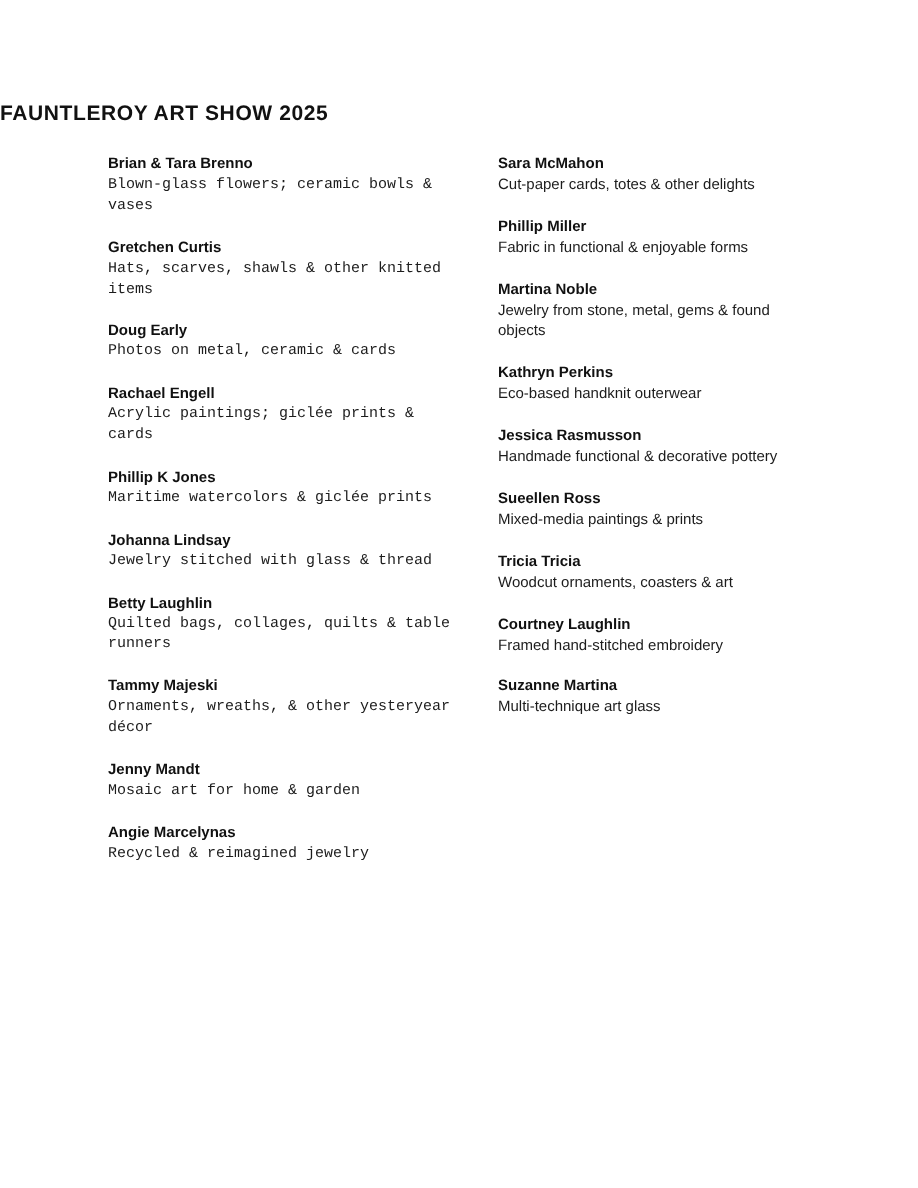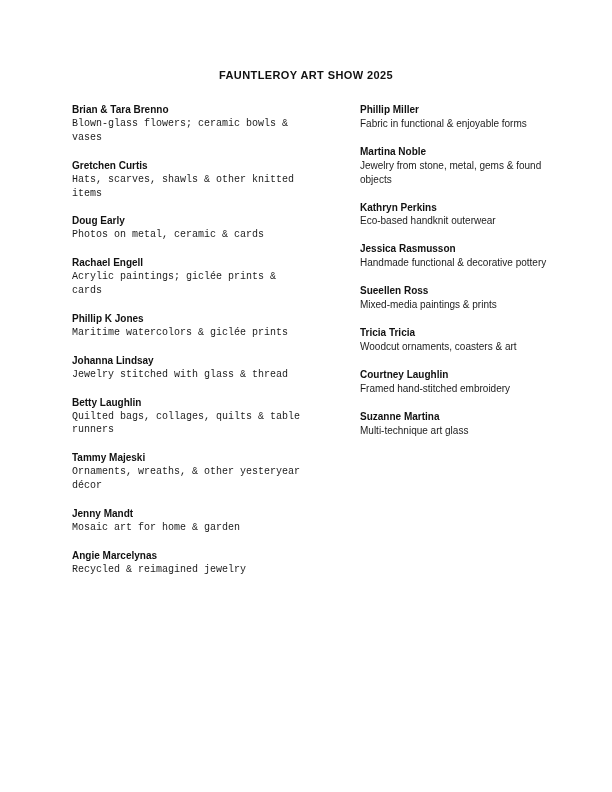--- a/index.html
+++ b/index.html
@@ -17,32 +17,30 @@
   .page {
     position: relative;
     width: 612px;
     height: 792px;
     box-sizing: border-box;
     padding-top: 66px;
     background: #ffffff;
   }
   .title {
     margin: 0 0 19px 0;
-    font-size: 11px;
+    font-size: 14px;
     line-height: 18px;
     font-weight: 700;
     letter-spacing: 0.4px;
-    text-align: center;
     color: #111111;
   }
   .columns {
     display: flex;
     padding-left: 72px;
     align-items: flex-start;
-    gap: 28px;
   }
   .col {
     display: block;
   }
   .col-left {
     flex: 0 0 260px;
     width: 260px;
   }
   .col-right {
     flex: 0 0 200px;
@@ -116,20 +114,24 @@
         <div class="desc">Mosaic art for home &amp; garden</div>
       </div>
       <div class="entry">
         <div class="name">Angie Marcelynas</div>
         <div class="desc">Recycled &amp; reimagined jewelry</div>
       </div>
     </div>
 
     <div class="col col-right">
       <div class="entry">
+        <div class="name">Sara McMahon</div>
+        <div class="desc">Cut-paper cards, totes &amp; other delights</div>
+      </div>
+      <div class="entry">
         <div class="name">Phillip Miller</div>
         <div class="desc">Fabric in functional &amp; enjoyable forms</div>
       </div>
       <div class="entry">
         <div class="name">Martina Noble</div>
         <div class="desc">Jewelry from stone, metal, gems &amp; found objects</div>
       </div>
       <div class="entry">
         <div class="name">Kathryn Perkins</div>
         <div class="desc">Eco-based handknit outerwear</div>

